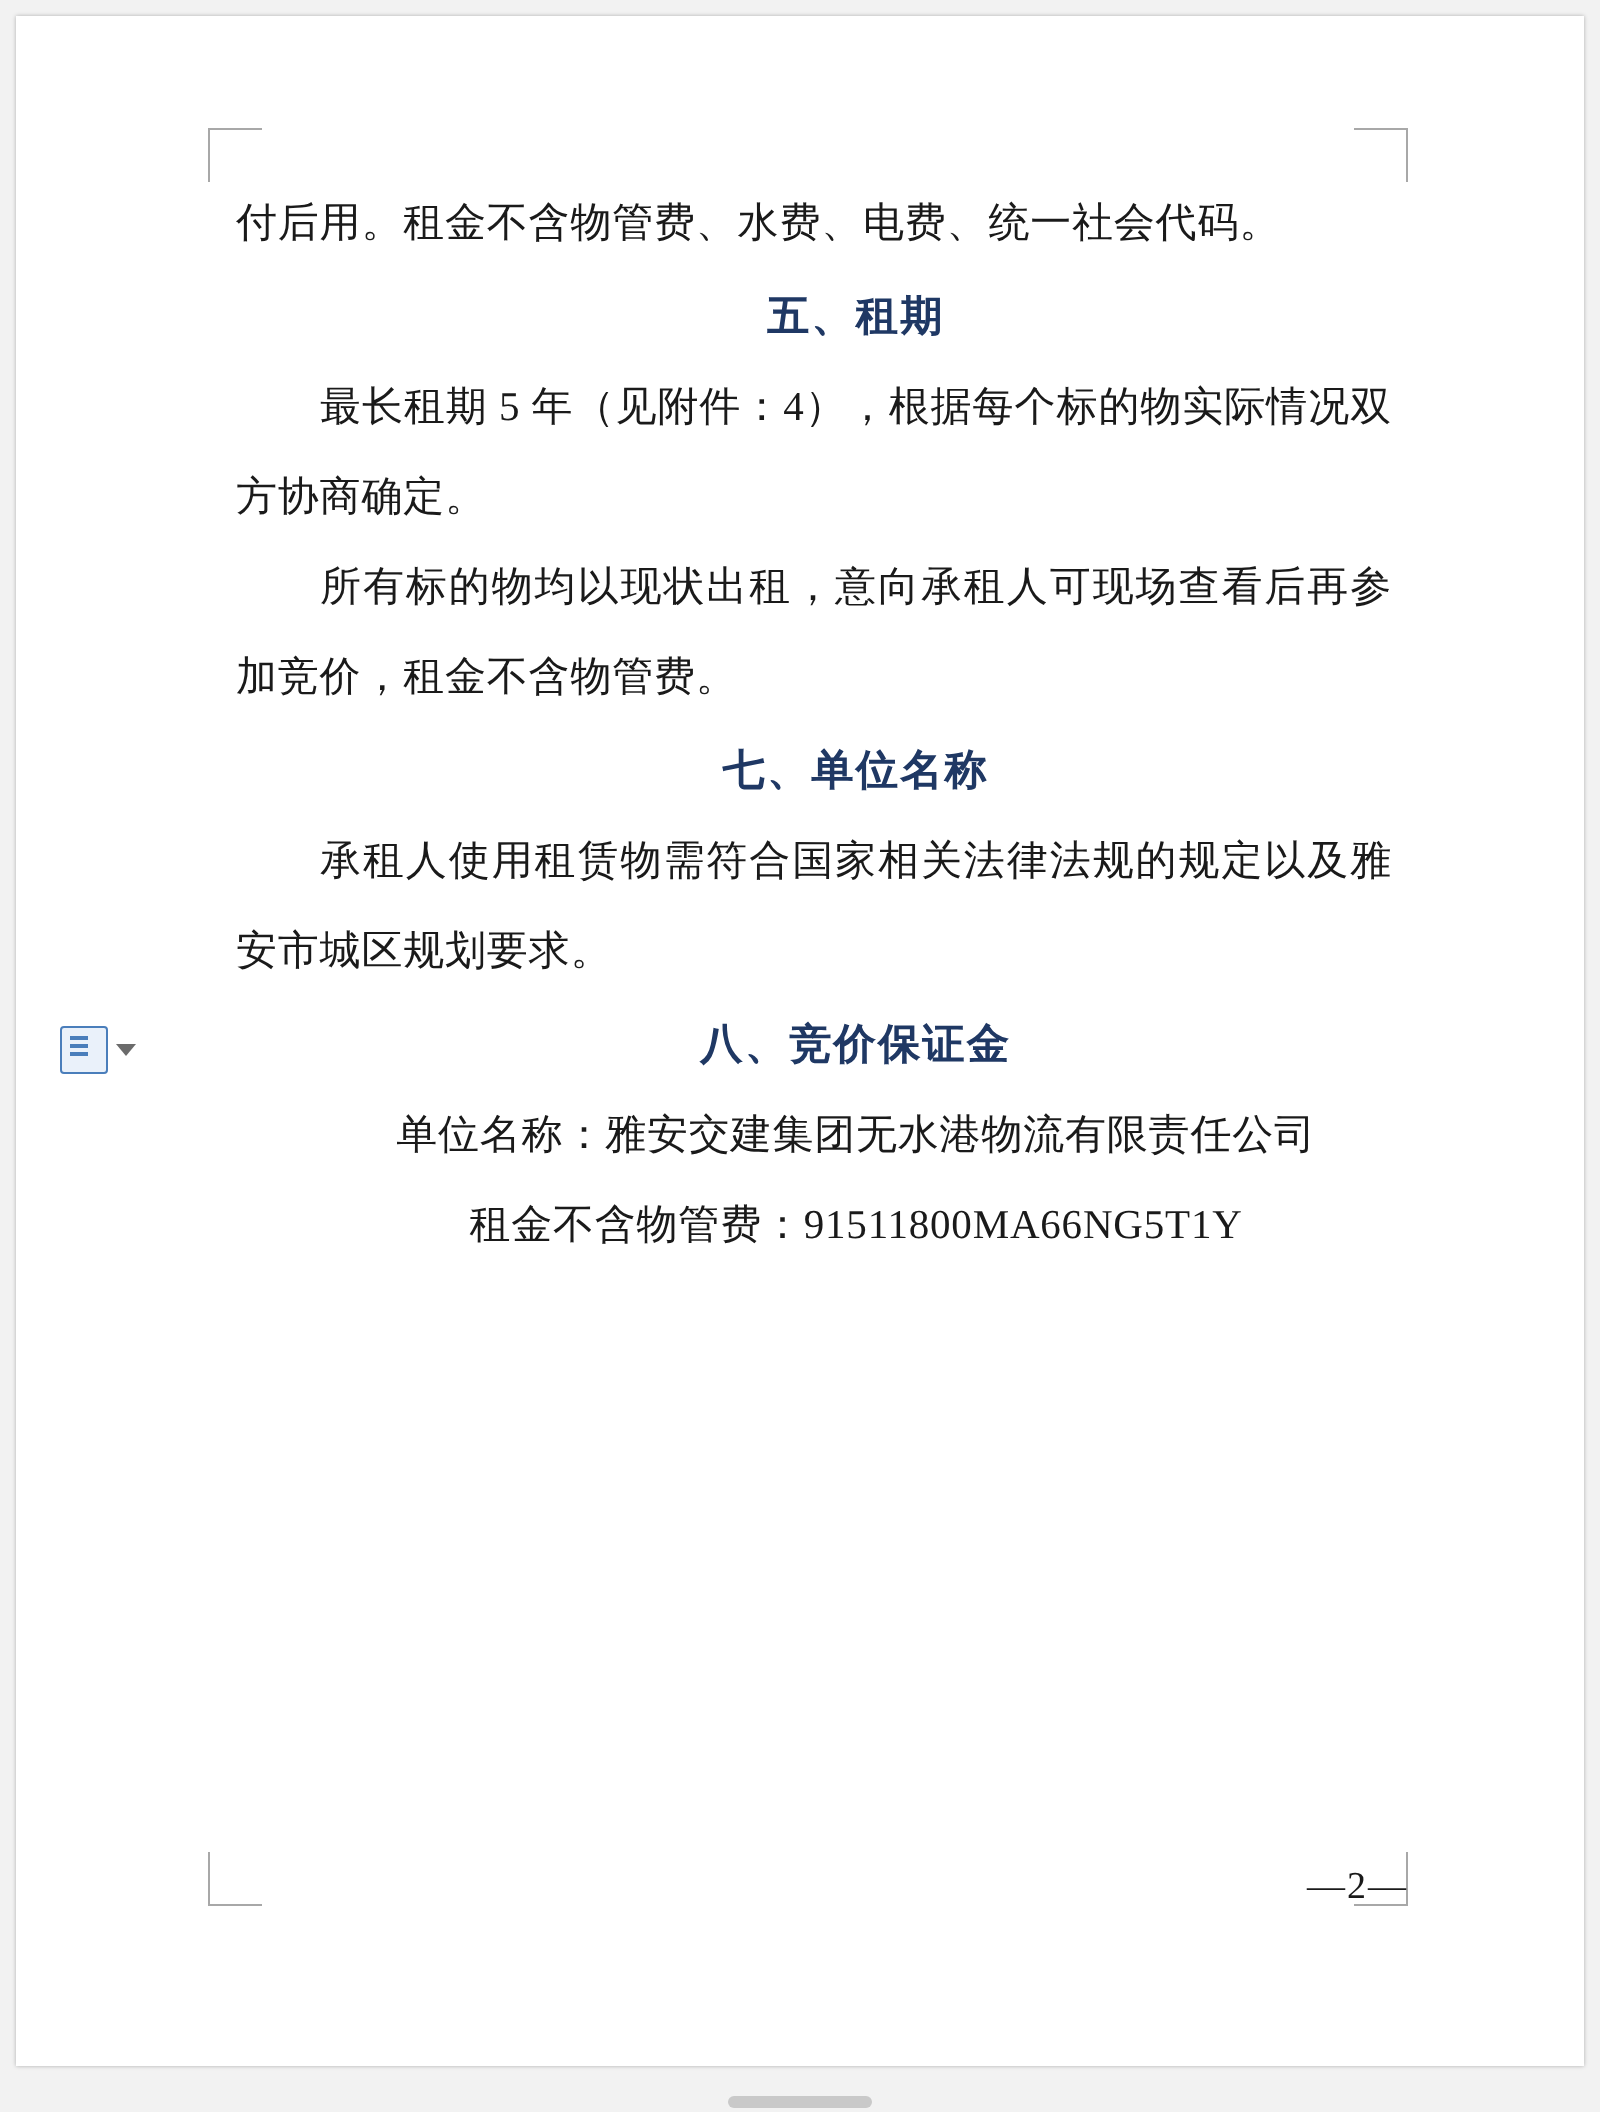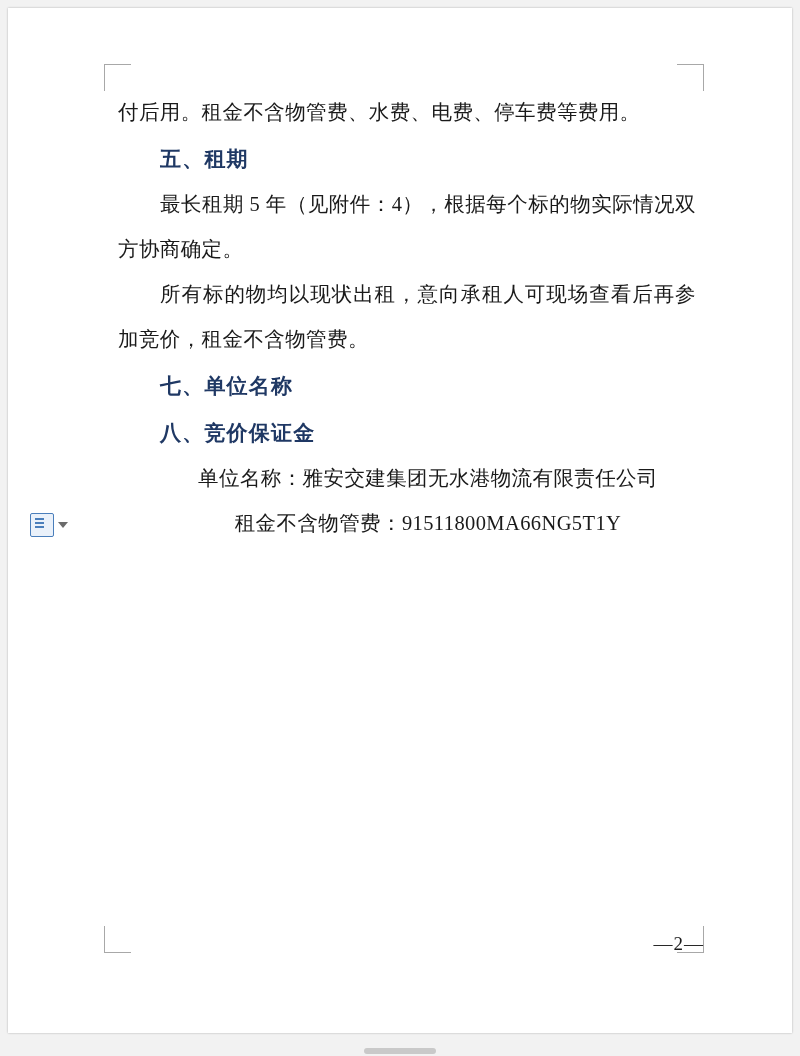--- a/index.html
+++ b/index.html
@@ -64,20 +64,21 @@
     text-justify: inter-ideograph;
   }
   .heading {
     font-weight: bold;
     color: #1f3864;
     font-size: 21px;
     line-height: 47px;
     text-indent: 42px;
     letter-spacing: 1.2px;
     font-family: "Liberation Sans", "DejaVu Sans", sans-serif;
+    text-align: center;
   }
   .blk {
     margin: 0;
   }
   .mono-ish {
     font-family: "Liberation Serif", "DejaVu Serif", serif;
   }
   .footer {
     position: absolute;
     right: 88px;
@@ -138,31 +139,32 @@
 <div class="viewport">
   <div class="page">
 
     <div class="crop tl"></div>
     <div class="crop tr"></div>
     <div class="crop bl"></div>
     <div class="crop br"></div>
 
     <div class="content">
 
-      <p class="line blk justify">付后用。租金不含物管费、水费、电费、停车费等费用。</p>
+      <p class="line blk justify">付后用。租金不含物管费、水费、电费、统一社会代码。</p>
 
       <p class="heading blk">五、租期</p>
 
       <p class="line blk justify indent">最长租期 5 年（见附件：4），根据每个标的物实际情况双方协商确定。</p>
 
 
       <p class="line blk justify indent">所有标的物均以现状出租，意向承租人可现场查看后再参加竞价，租金不含物管费。</p>
 
       <p class="heading blk">七、单位名称</p>
 
+      <p class="line blk justify indent">承租人使用租赁物需符合国家相关法律法规的规定以及雅安市城区规划要求。</p>
 
       <p class="heading blk">八、竞价保证金</p>
 
 
       <p class="line blk indent mono-ish">单位名称：雅安交建集团无水港物流有限责任公司</p>
 
       <p class="line blk indent mono-ish">租金不含物管费：91511800MA66NG5T1Y</p>
 
     </div>
 

